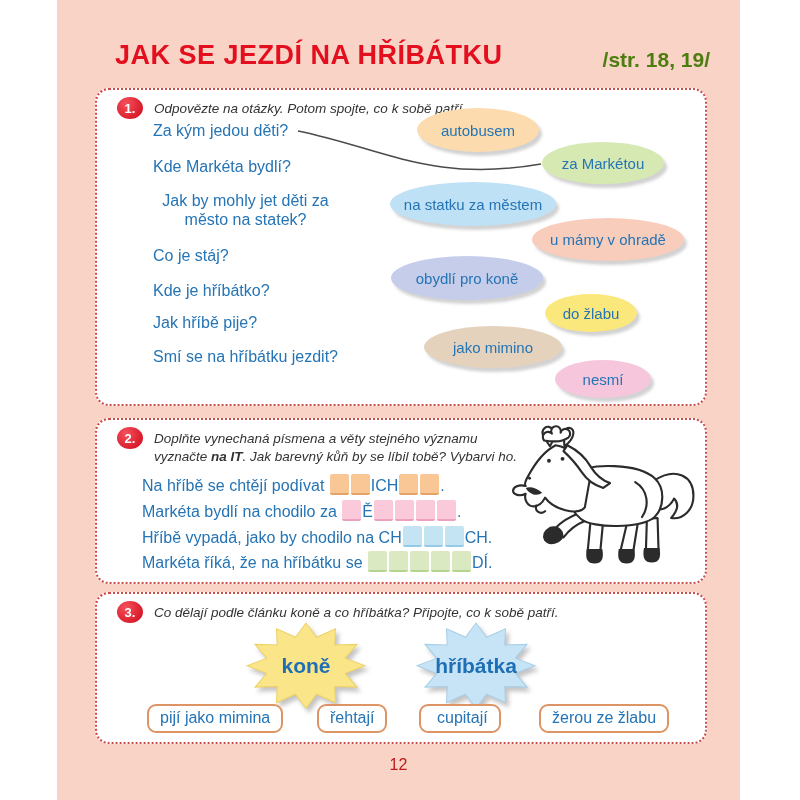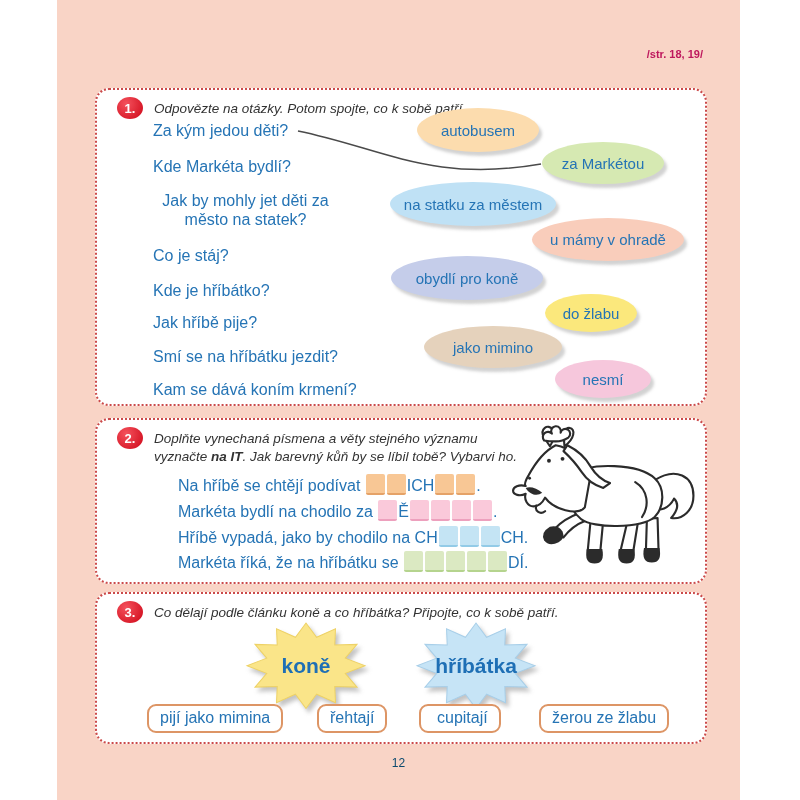--- a/index.html
+++ b/index.html
@@ -1,20 +1,20 @@
 <!DOCTYPE html>
 <html><head>
 <meta charset="utf-8">
 <style>
   * { margin:0; padding:0; box-sizing:border-box; }
   html,body { width:800px; height:800px; background:#ffffff; font-family:"Liberation Sans", sans-serif; overflow:hidden; }
   .page { position:absolute; left:57px; top:0; width:683px; height:800px; background:#f9d4c6; }
 
   .title { position:absolute; left:58px; top:40px; font-size:27px; font-weight:bold; color:#e30e1e; letter-spacing:0.5px; }
-  .page-ref { position:absolute; right:37px; top:48px; font-size:11px; font-weight:bold; color:#be185d; }
+  .page-ref { position:absolute; right:30px; top:48px; font-size:21px; font-weight:bold; color:#4d7c0f; }
 
   .panel { position:absolute; left:38px; width:612px; background:#fff; border:2px dotted #cb4a4a; border-radius:14px; }
   #panel1 { top:88px; height:318px; }
   #panel2 { top:418px; height:166px; }
   #panel3 { top:592px; height:152px; }
 
   .badge { position:absolute; left:20px; top:7px; width:26px; height:22px; border-radius:50%;
            background:radial-gradient(circle at 35% 30%, #f4515c, #ce0617); color:#fff;
            font-weight:bold; font-size:13px; display:flex; align-items:center; justify-content:center; }
   .instruction { position:absolute; left:57px; top:10px; font-style:italic; font-size:13.5px; color:#333; line-height:18px; }
@@ -28,66 +28,66 @@
   .oval-1 { left:445px; top:52px;  width:122px; height:42px; background:#d6e9b2; }
   .oval-2 { left:293px; top:92px;  width:166px; height:44px; background:#bfe1f5; }
   .oval-3 { left:435px; top:128px; width:152px; height:43px; background:#f9cdbb; }
   .oval-4 { left:294px; top:166px; width:152px; height:44px; background:#c5cdea; }
   .oval-5 { left:448px; top:204px; width:92px;  height:38px; background:#fbe87c; }
   .oval-6 { left:327px; top:236px; width:138px; height:42px; background:#e5d2bc; }
   .oval-7 { left:458px; top:270px; width:96px;  height:38px; background:#f6c7dc; }
 
   .connector { position:absolute; left:0; top:0; width:612px; height:318px; pointer-events:none; }
 
-  .fill-line { position:absolute; left:45px; display:flex; align-items:flex-end; font-size:16px; color:#2574b5; white-space:pre;margin-left:36px; }
+  .fill-line { position:absolute; left:45px; display:flex; align-items:flex-end; font-size:16px; color:#2574b5; white-space:pre; }
   .fl-0 { top:54px; } .fl-1 { top:80px; } .fl-2 { top:106px; } .fl-3 { top:131px; }
   .cell { display:inline-block; width:19px; height:21px; margin:0 1px; border-radius:2px; }
   .c-orange { background:#f8c795; border-bottom:2px solid #e5a267; }
   .c-pink   { background:#fac9da; border-bottom:2px solid #eda0bd; }
   .c-blue   { background:#c4e4f4; border-bottom:2px solid #93cbe7; }
   .c-green  { background:#dbe9c2; border-bottom:2px solid #b5d48e; }
 
   .horse { position:absolute; left:395px; top:2px; width:207px; height:160px; }
 
   .star { position:absolute; width:122px; height:92px; display:flex; align-items:center; justify-content:center;
           filter:drop-shadow(3px 4px 2px rgba(125,125,125,0.45)); }
   .star svg { position:absolute; inset:0; }
   .star .star-label { position:relative; z-index:1; font-size:21px; font-weight:bold; color:#1e6fb5; }
   #star-kone { left:148px; top:26px; }
   #star-hribatka { left:318px; top:26px; }
 
   .option-box { position:absolute; top:110px; border:2px solid #dd9565; border-radius:9px; background:#fff;
                 color:#2574b5; font-size:16px; padding:3px 11px 4px; }
   .opt-0 { left:50px; } .opt-1 { left:220px; } .opt-2 { left:322px;padding-left:16px; } .opt-3 { left:442px; }
 
-  .page-number { position:absolute; left:0; right:0; top:756px; text-align:center; font-size:12px; color:#0c4a6e; }
+  .page-number { position:absolute; left:0; right:0; top:756px; text-align:center; font-size:16px; color:#b91c1c; }
 </style>
 </head>
 <body>
 
 <div class="page">
 
+  <div class="title">JAK SE JEZDÍ NA HŘÍBÁTKU</div>
   <div class="page-ref">/str. 18, 19/</div>
 
   <div class="panel" id="panel1">
     <div class="badge">1.</div>
     <div class="instruction">Odpovězte na otázky. Potom spojte, co k sobě patří.</div>
 
     <svg class="connector" viewBox="0 0 612 318">
       <path d="M 201 41 C 285 58, 335 93, 444 74" stroke="#4a4a4a" stroke-width="1.5" fill="none"></path>
     </svg>
 
     <div class="question" style="top:31px">Za kým jedou děti?</div>
     <div class="question" style="top:67px">Kde Markéta bydlí?</div>
     <div class="question q-wrap" style="top:101px">Jak by mohly jet děti za město na statek?</div>
     <div class="question" style="top:156px">Co je stáj?</div>
     <div class="question" style="top:191px">Kde je hříbátko?</div>
     <div class="question" style="top:223px">Jak hříbě pije?</div>
     <div class="question" style="top:257px">Smí se na hříbátku jezdit?</div>
-    <div class="question" style="top:290px">Kam se dává koním krmení?</div>
 
     <div class="oval oval-0">autobusem</div>
     <div class="oval oval-1">za Markétou</div>
     <div class="oval oval-2">na statku za městem</div>
     <div class="oval oval-3">u mámy v ohradě</div>
     <div class="oval oval-4">obydlí pro koně</div>
     <div class="oval oval-6">jako mimino</div>
     <div class="oval oval-5">do žlabu</div>
     <div class="oval oval-7">nesmí</div>
   </div>

